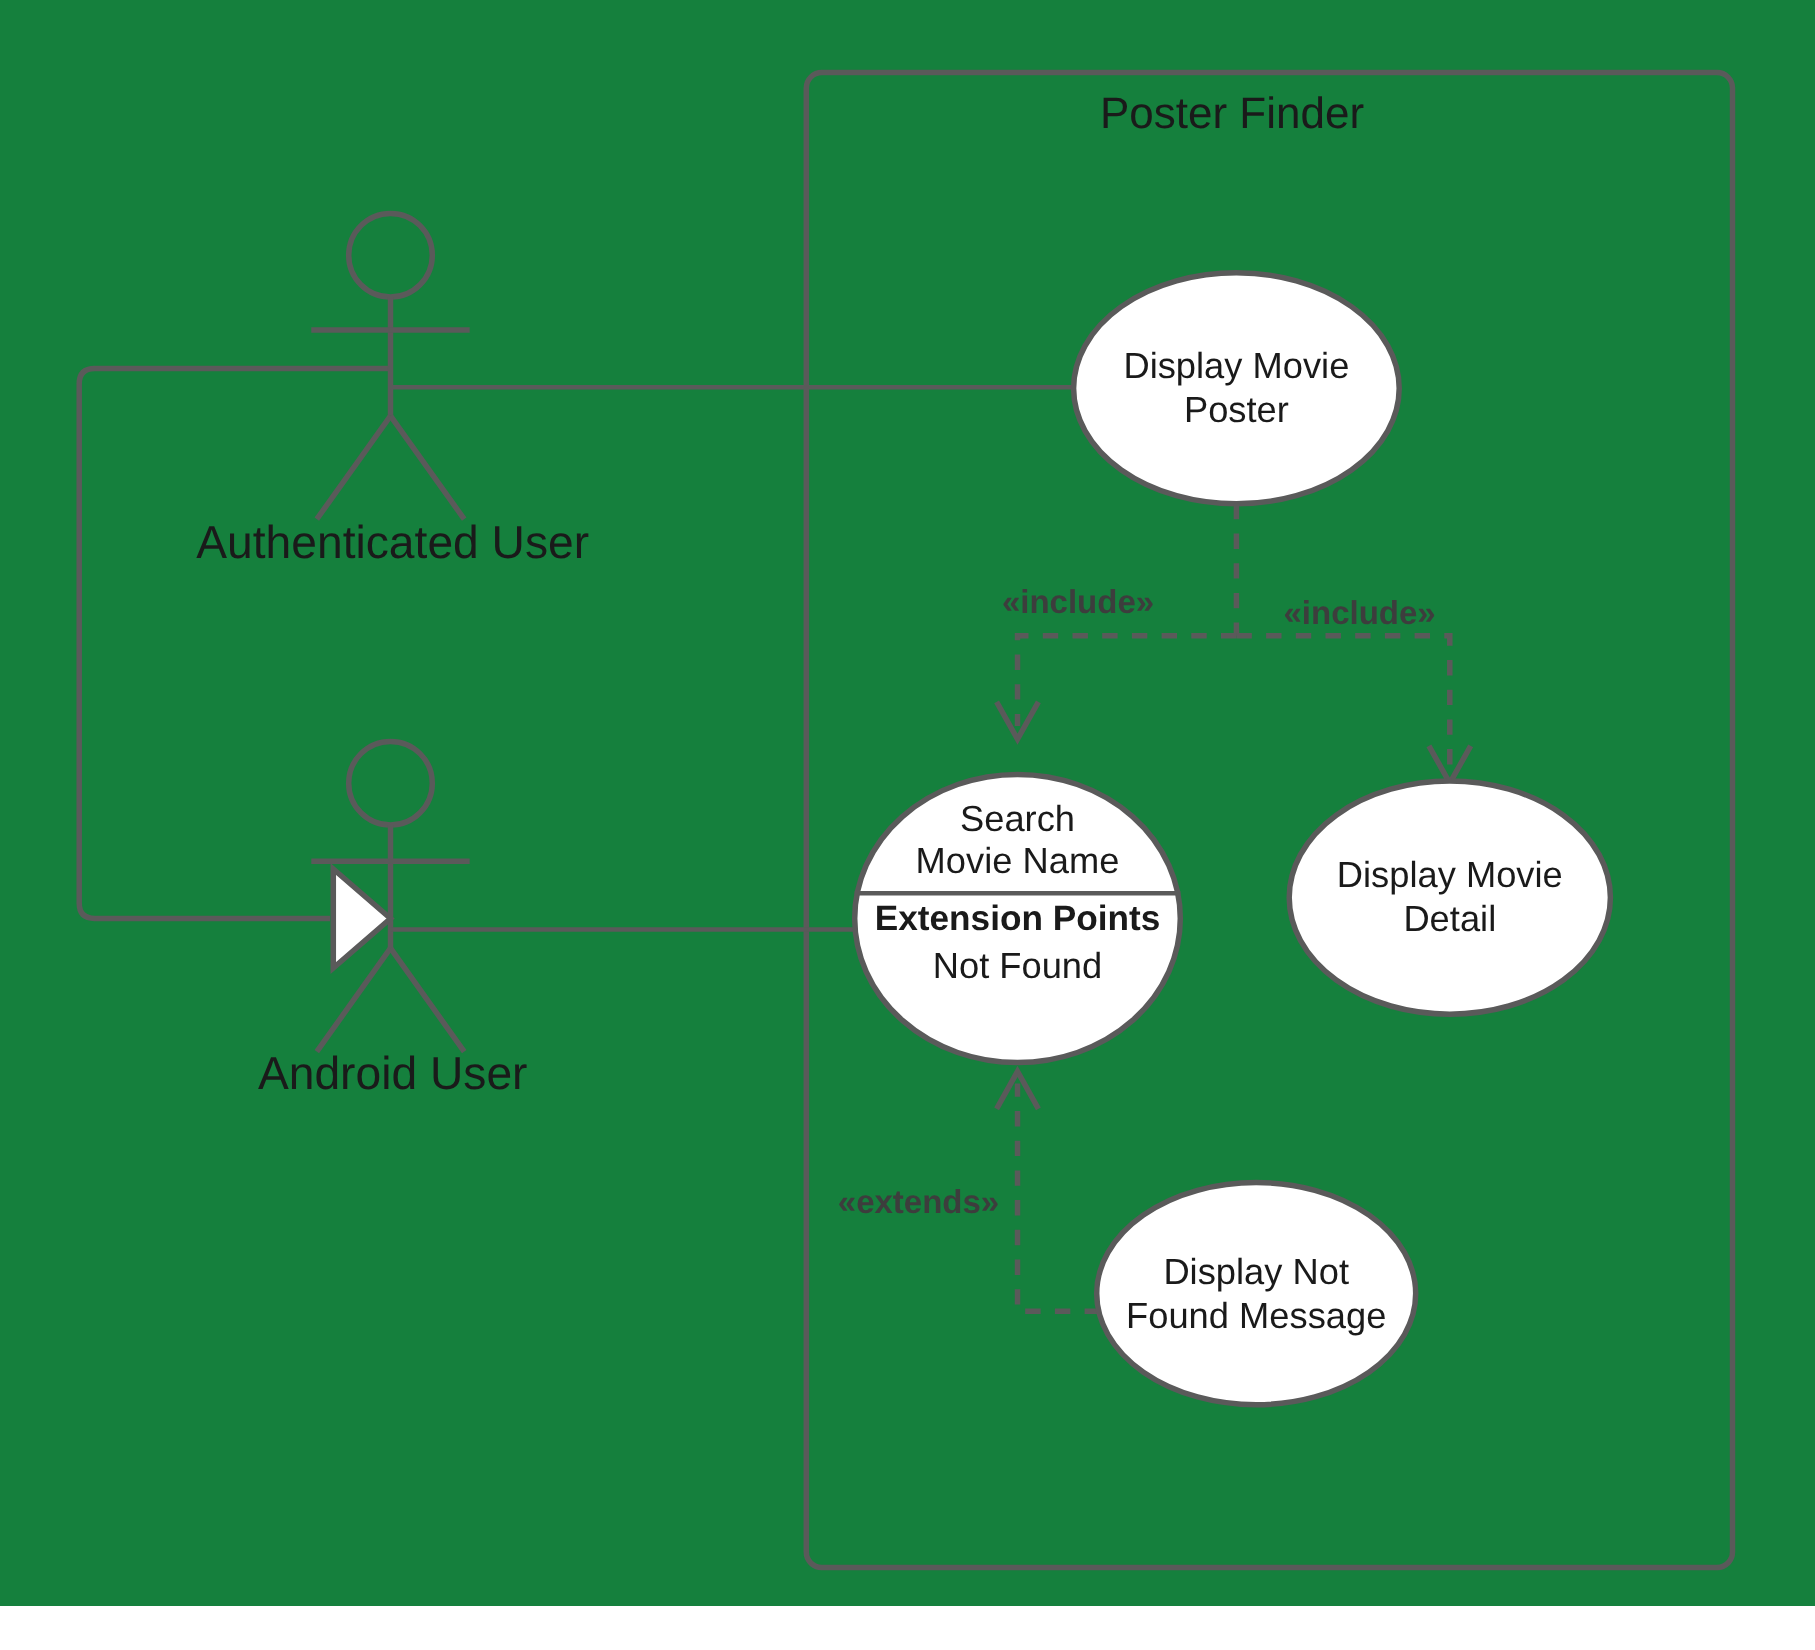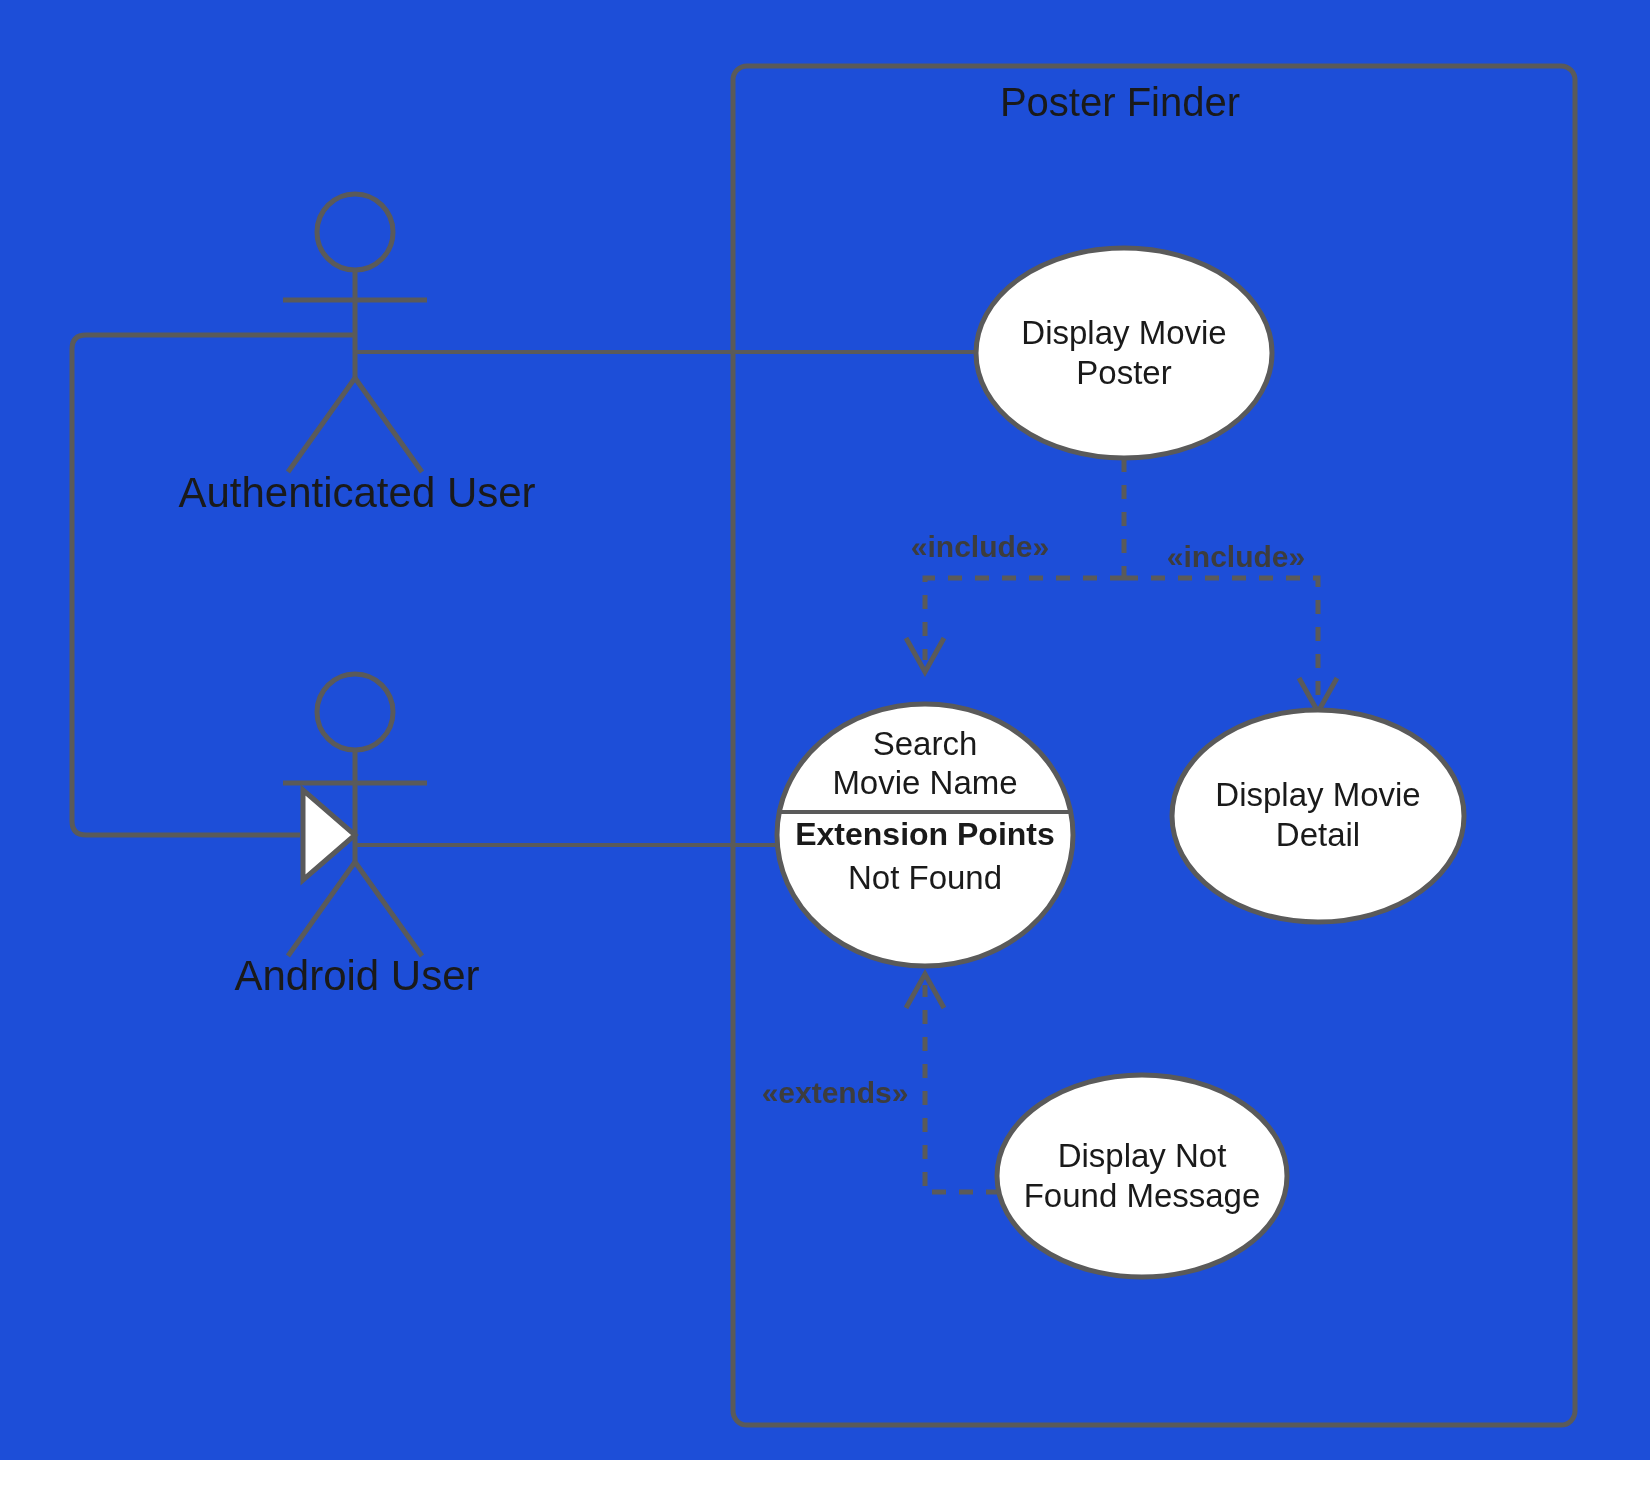--- a/index.html
+++ b/index.html
@@ -4,21 +4,21 @@
 <style>
   html, body {
     margin: 0;
     padding: 0;
     background: #ffffff;
   }
   #canvas {
     position: relative;
     width: 1650px;
     height: 1460px;
-    background: #1d4ed8;
+    background: #15803d;
     font-family: "Liberation Sans", sans-serif;
     overflow: hidden;
   }
   svg#diagram {
     position: absolute;
     left: 0;
     top: 0;
     width: 1650px;
     height: 1500px;
   }

